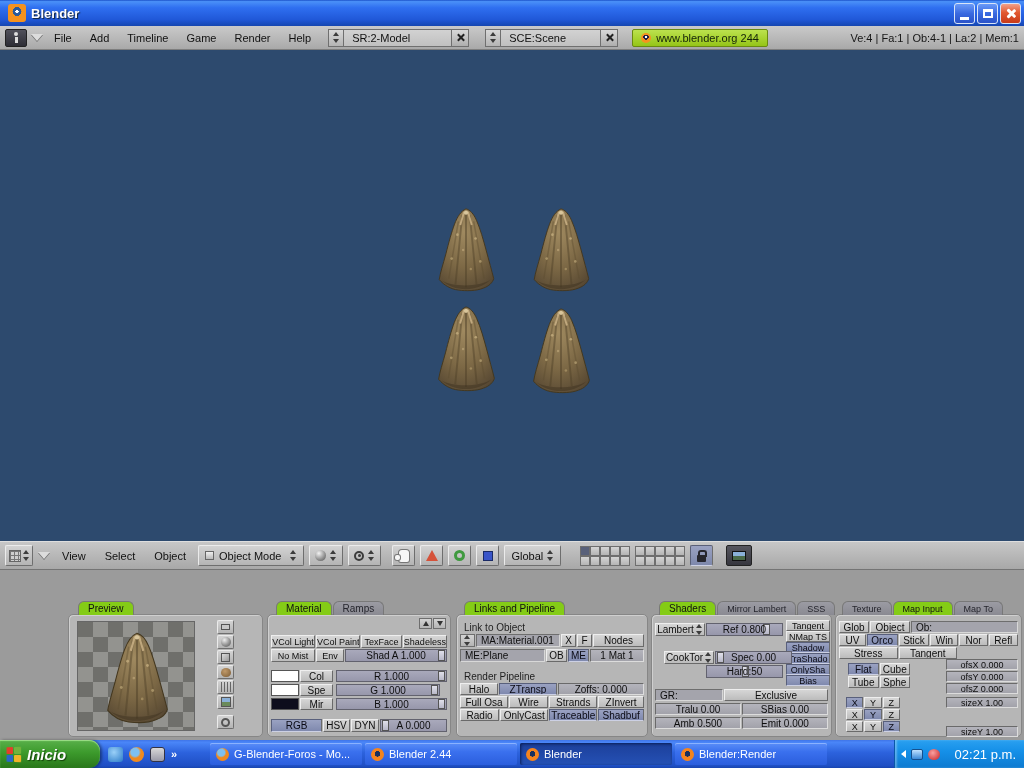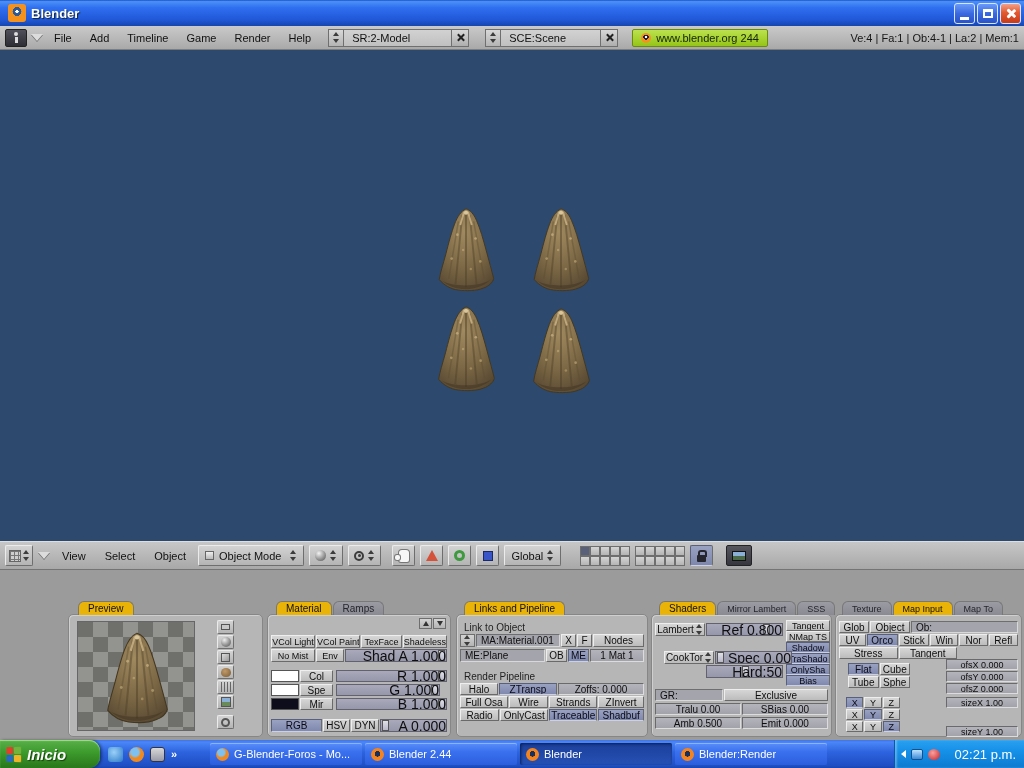--- a/index.html
+++ b/index.html
@@ -84,28 +84,28 @@
 .ic-tex{width:10px;height:10px;background-image:linear-gradient(45deg,#e87898 25%,transparent 25%,transparent 75%,#e87898 75%),linear-gradient(45deg,#e87898 25%,transparent 25%,transparent 75%,#e87898 75%);background-color:#f0c070;background-size:6px 6px;background-position:0 0,3px 3px}
 .ic-radio{width:10px;height:10px;border-radius:2px;background:linear-gradient(135deg,#f0d84a 50%,#3a3a3a 50%)}
 .ic-world{width:11px;height:11px;border-radius:50%;background:radial-gradient(circle at 40% 35%,#b0e0f8,#3a8ad0 55%,#1a5a9a)}
 
 
 #btn-area{position:absolute;left:0;top:598px;width:1024px;height:142px;background:#9b9b9b}
 .panel{position:absolute;background:#b6b6b6;border:1px solid #868686;border-radius:5px;box-shadow:inset 1px 1px 0 rgba(255,255,255,.35)}
 .tabs{position:absolute;display:flex;gap:1px;align-items:flex-end;z-index:2}
 .tab{height:14px;padding:0 9px;font-size:10px;border:1px solid #787878;border-bottom:none;border-radius:6px 6px 0 0;display:flex;align-items:center;white-space:nowrap;
  background:linear-gradient(180deg,#9b9ba3,#8a8a92);color:#26262e}
-.tab.active{background:#eab308;color:#101010}
+.tab.active{background:#84cc16;color:#101010}
 .ptxt{position:absolute;font-size:10px;color:#1e1e1e;white-space:nowrap}
 .prow{position:absolute;display:flex;gap:1px}
 .pcol{position:absolute;display:flex;flex-direction:column;gap:0}
 .btn{background:linear-gradient(180deg,#d6d6d6,#bcbcbc);border:1px solid #6a6a6a;border-top-color:#eee;border-left-color:#eee;font-size:10px;display:flex;align-items:center;justify-content:center;color:#0e0e0e;white-space:nowrap;overflow:hidden}
 .btn.on{background:linear-gradient(180deg,#9aa2c2,#7f89ae);border-top-color:#59607c;border-left-color:#59607c;border-bottom-color:#ccd0e4;color:#0a0a14}
 .num{background:linear-gradient(180deg,#b4b4bc,#a2a2aa);border:1px solid #6a6a6a;border-bottom-color:#dcdcdc;border-right-color:#dcdcdc;font-size:10px;display:flex;align-items:center;justify-content:center;color:#0e0e0e;white-space:nowrap;overflow:hidden}
-.slider{position:relative;background:linear-gradient(180deg,#a9a9bb,#9797ab);border:1px solid #62626e;font-size:14px;display:flex;align-items:center;justify-content:flex-end;color:#0e0e0e;white-space:nowrap;overflow:hidden}
+.slider{position:relative;background:linear-gradient(180deg,#a9a9bb,#9797ab);border:1px solid #62626e;font-size:10px;display:flex;align-items:center;justify-content:center;color:#0e0e0e;white-space:nowrap;overflow:hidden}
 .knob{position:absolute;top:0;bottom:0;width:7px;background:linear-gradient(180deg,#e0e0ea,#b8b8c8);border:1px solid #555}
 .slbl{position:relative;z-index:1}
 .field{background:#a4a4ac;border:1px solid #6e6e6e;border-bottom-color:#d8d8d8;border-right-color:#d8d8d8;font-size:10px;display:flex;align-items:center;padding:0 4px;color:#0e0e0e;white-space:nowrap;overflow:hidden}
 .swatch{border:1px solid #555;flex:none}
 .minibtn{background:linear-gradient(180deg,#d3d3d3,#b4b4b4);border:1px solid #6e6e6e;display:flex;align-items:center;justify-content:center}
 .tri-up-s{width:0;height:0;border-left:3px solid transparent;border-right:3px solid transparent;border-bottom:5px solid #333}
 .tri-dn-s{width:0;height:0;border-left:3px solid transparent;border-right:3px solid transparent;border-top:5px solid #333}
 #preview-img{position:absolute;border:1px solid #666;overflow:hidden;background-color:#6f6f6b;
  background-image:linear-gradient(45deg,#93938f 25%,transparent 25%,transparent 75%,#93938f 75%),linear-gradient(45deg,#93938f 25%,transparent 25%,transparent 75%,#93938f 75%);
  background-position:0 0,15px 15px;background-size:30px 30px}

